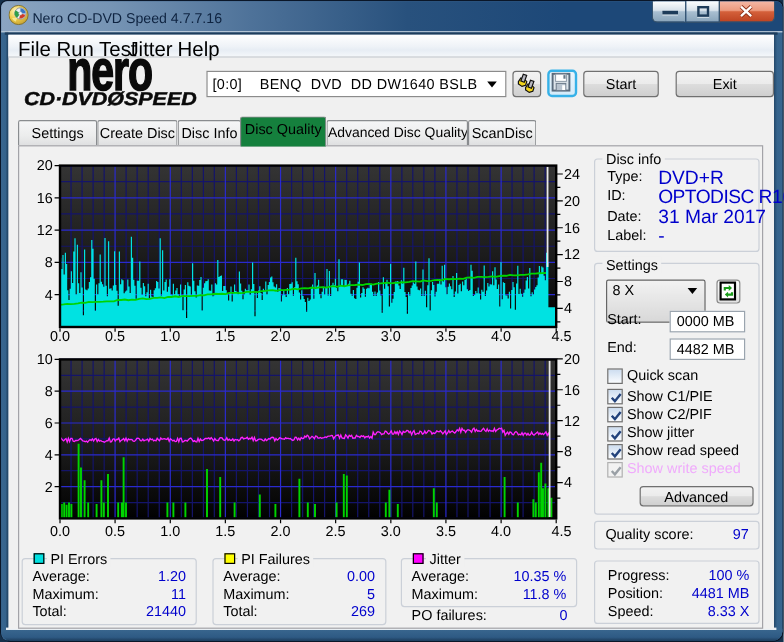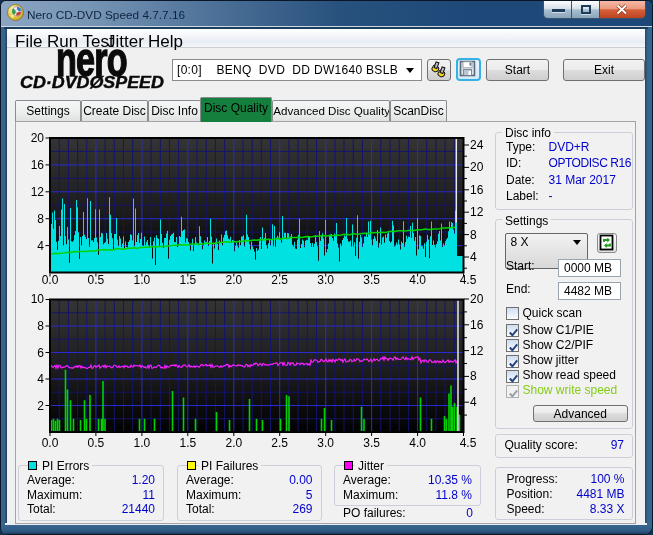--- a/index.html
+++ b/index.html
@@ -41,25 +41,25 @@
 #saveb{position:absolute;left:449px;top:29.5px;width:25px;height:23px;border:2px solid #36b1e8;border-radius:4px;
  background:linear-gradient(180deg,#eaf6fd 0%,#d3ebfa 100%)}
 .tab{position:absolute;top:71.2px;height:21px;white-space:nowrap;overflow:hidden;border:1px solid #898c8f;border-bottom:none;border-radius:2px 2px 0 0;
  background:linear-gradient(180deg,#f5f6f7 0%,#eceded 60%,#dfe0e1 100%);font-size:12px;text-align:center;color:#000;padding-top:3px}
 .tab.active{top:68px;height:25px;background:#15803d;z-index:5;box-shadow:none}
 #panel{position:absolute;left:8px;top:92.2px;width:621px;height:403px;border:1px solid #a3a3a8;background:#f1f1f1}
 .gbox{position:absolute;border:1px solid #cbd0d8;border-radius:3px}
 .gtitle{position:absolute;font-size:12px;color:#000;background:#f1f1f1;padding:0 3px}
 .lbl{position:absolute;font-size:12px;color:#000;white-space:nowrap}
 .val{position:absolute;font-size:12px;color:#0000cc;text-align:right;white-space:nowrap}
-.vall{position:absolute;font-size:12px;color:#0000cc;white-space:nowrap}
+.vall{position:absolute;font-size:16px;color:#0000cc;white-space:nowrap}
 .cb{position:absolute;width:13px;height:13px;border:1px solid #707070;background:linear-gradient(180deg,#cdddf0 0%,#fafcfe 100%)}
 .cb.cbd{border-color:#b0b0b0;background:#f2f2f2}
 .cblbl{position:absolute;font-size:12px;color:#000;white-space:nowrap}
-.cblbl.dis{color:#84cc16}
+.cblbl.dis{color:#f0abfc}
 .field{position:absolute;background:#fff;border:1px solid #9aa4ae;font-size:12px;padding:1px 0 0 5px}
 .chip{position:absolute;width:9px;height:9px;border:1px solid #000}
 </style></head>
 <body>
 <div id="outer"></div>
 <div id="frame"></div>
 <div id="titlegrad"></div>
 <div id="sideL"></div>
 <div id="sideR"></div>
 <div id="botF"></div>

